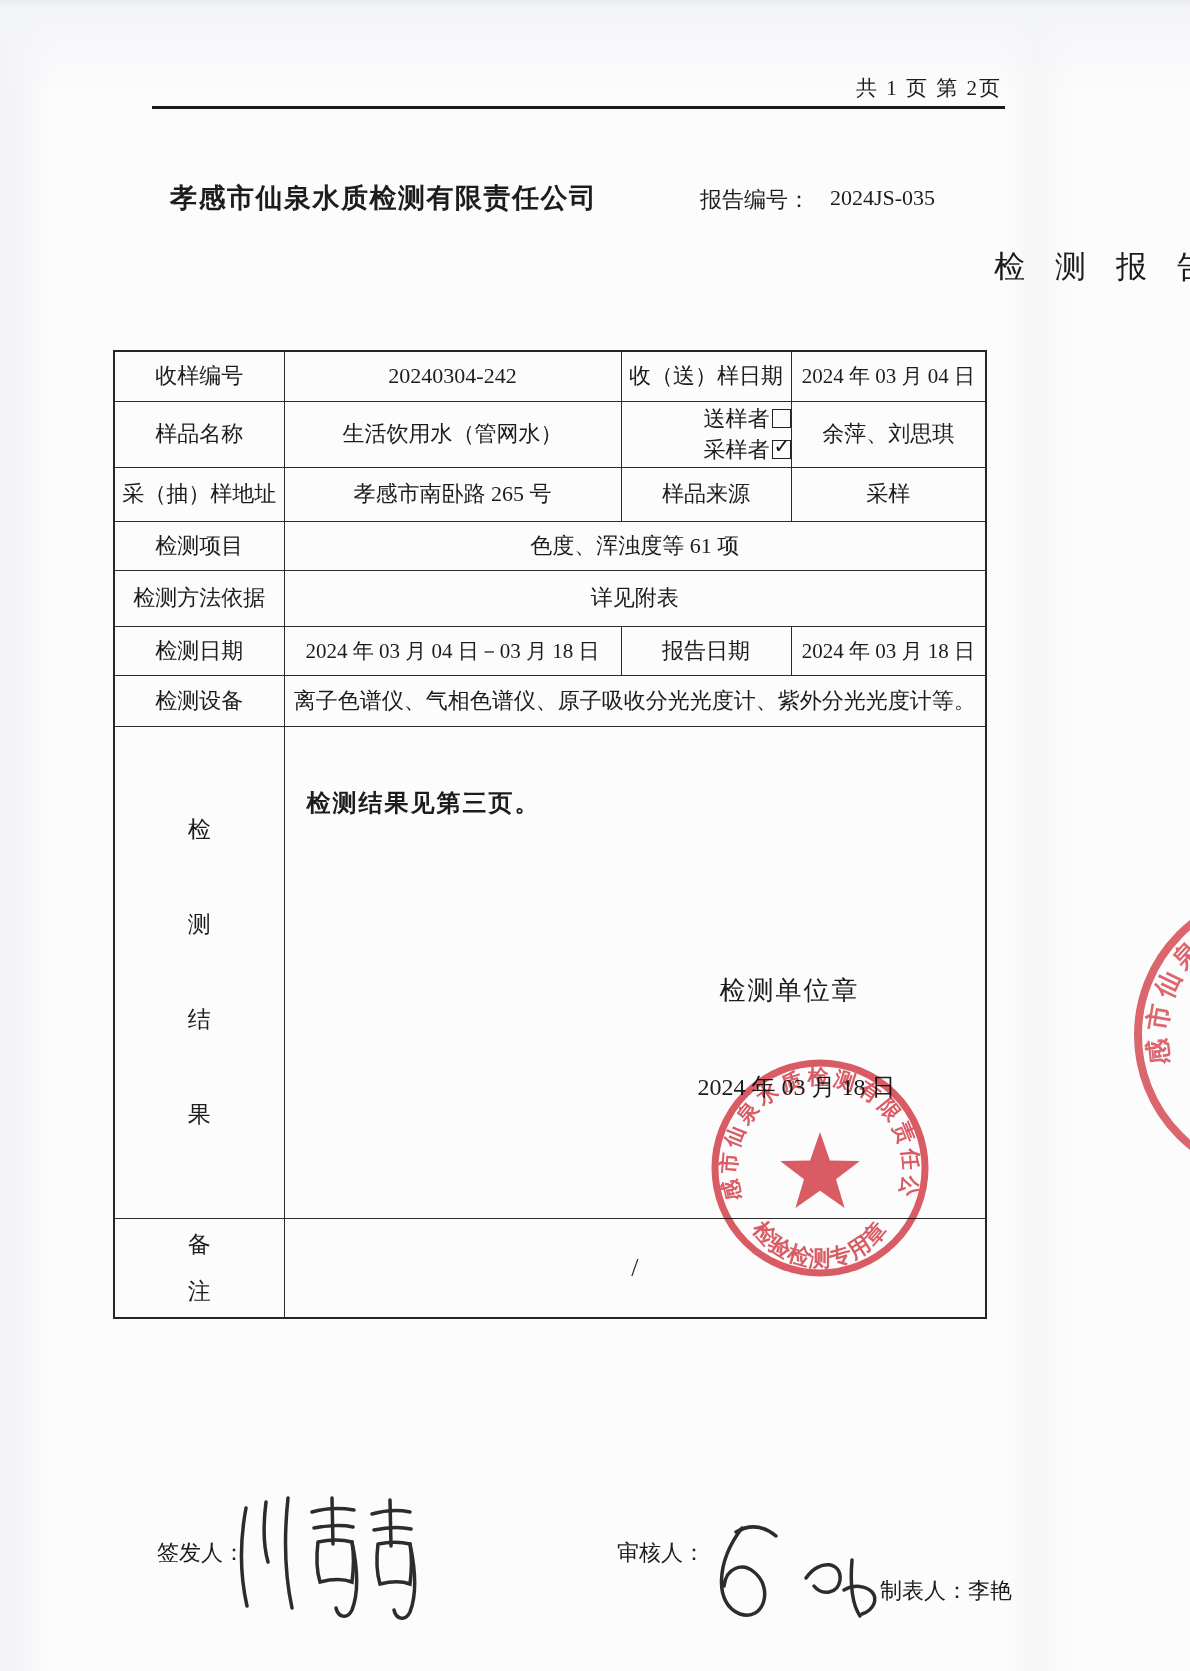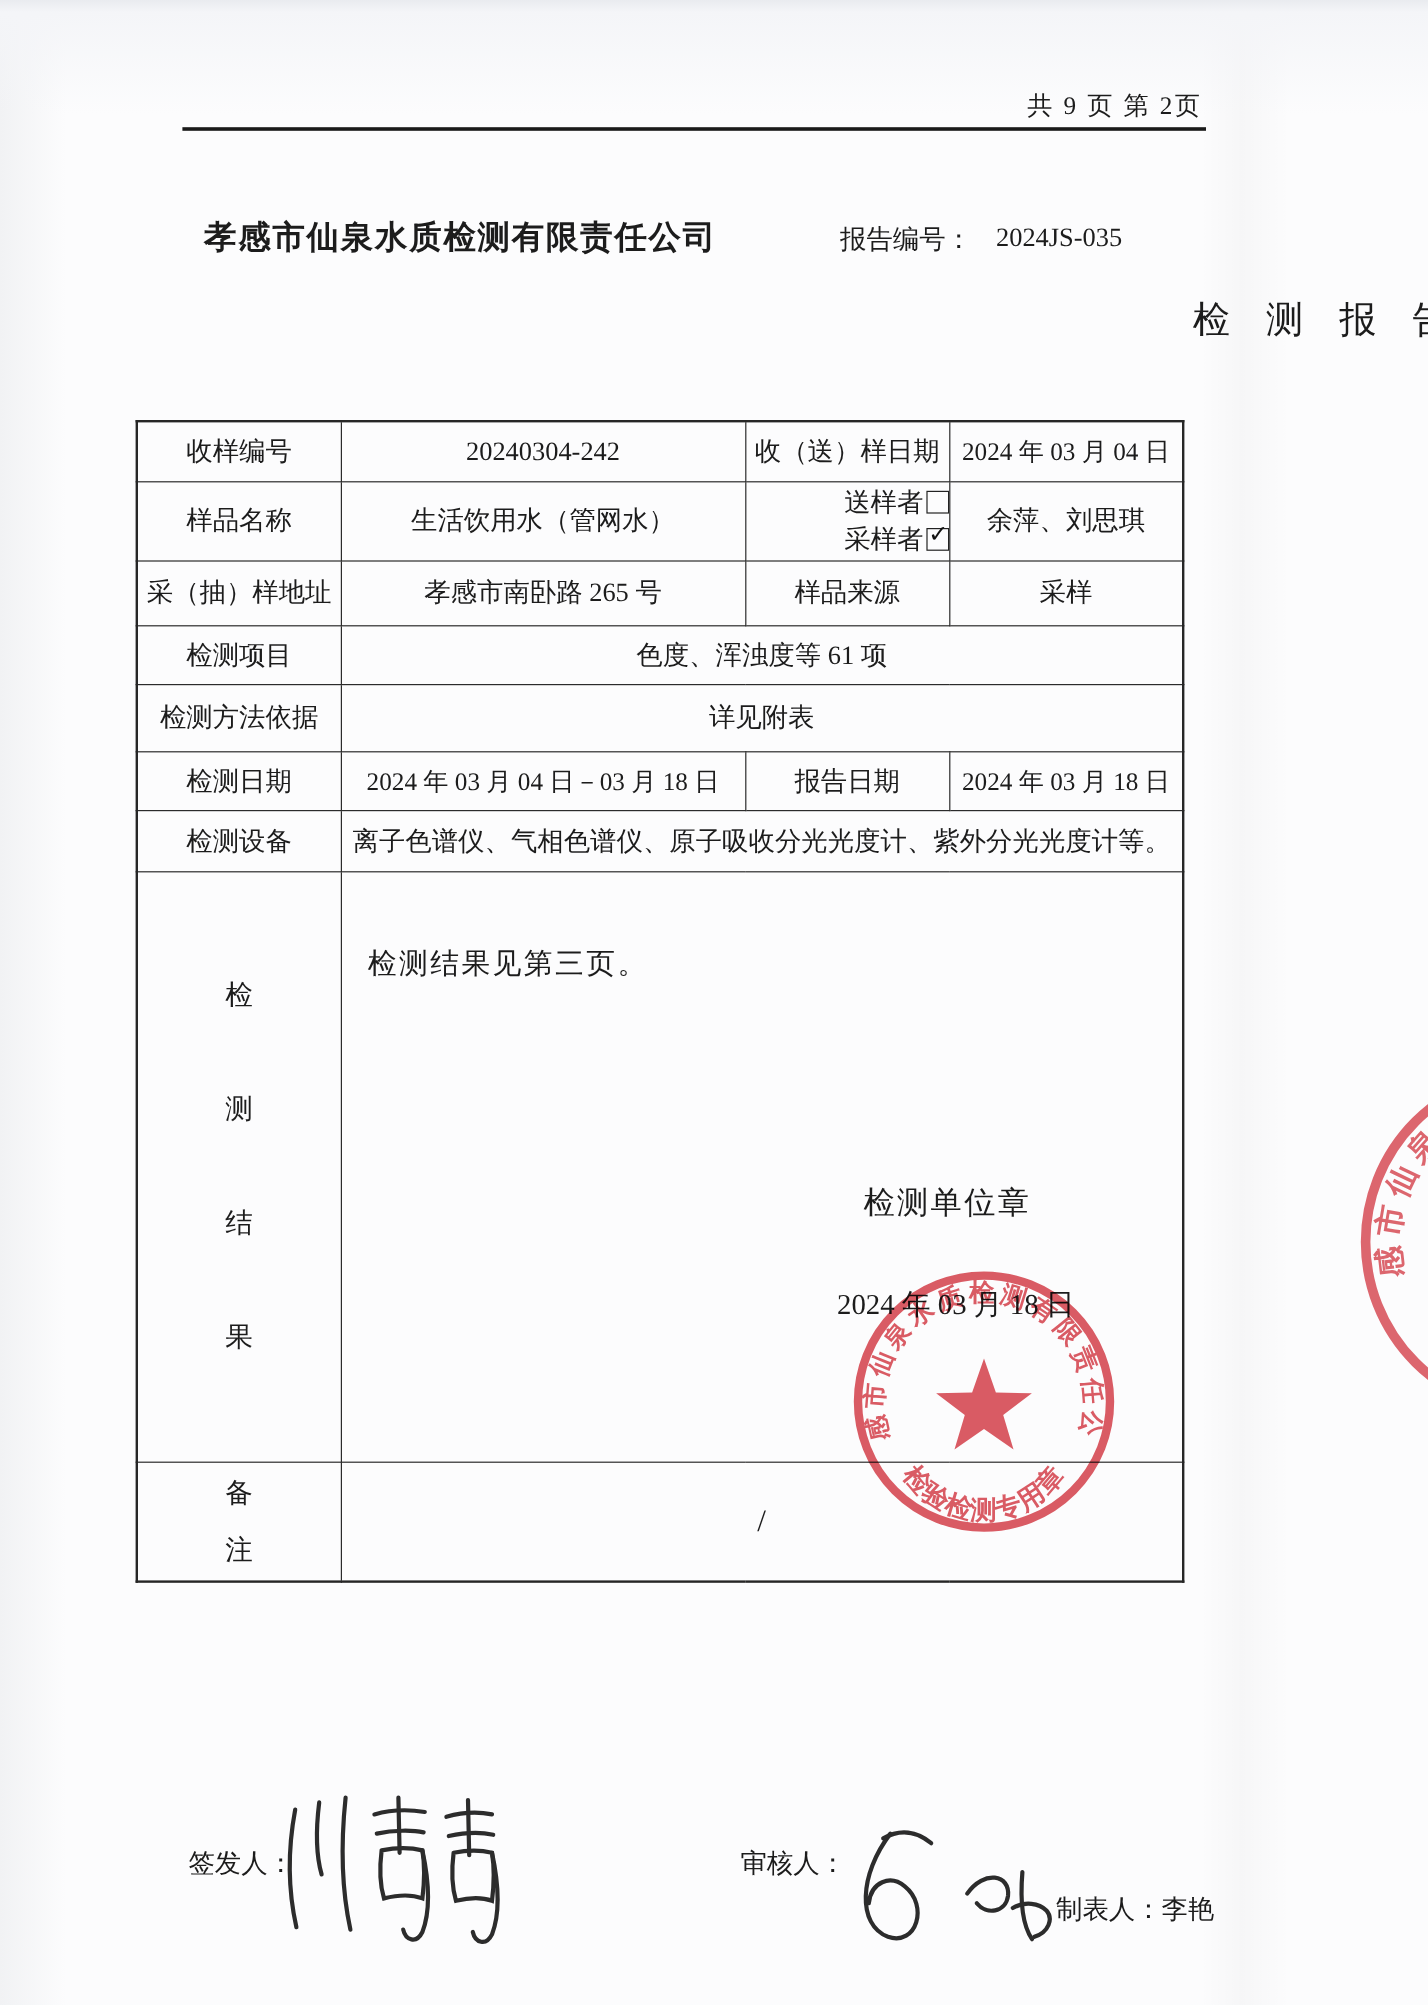--- a/index.html
+++ b/index.html
@@ -32,41 +32,41 @@
   .two-line { line-height:50px; }
   .left-text { text-align:left; padding-left:10px; }
   .checkline { text-align:right; margin:3px 0 3px 22px; line-height:28px; white-space:nowrap; }
   .cbox { display:inline-block; width:17px; height:17px; border:1.5px solid #222;
           position:relative; top:2px; margin-left:2px; }
   .cbox .tick { position:absolute; top:-9px; left:1px; font-size:20px; color:#111; }
   .vlabel { display:flex; flex-direction:column; align-items:center; justify-content:center; }
   .vlabel-result { gap:64px; font-size:23px; }
   .vlabel-remark { gap:16px; font-size:23px; }
   td.result-cell { position:relative; }
-  .result-note { position:absolute; left:22px; top:60px; font-size:24px; letter-spacing:2px; white-space:nowrap; }
-  .stamp-caption { position:absolute; left:435px; top:258px; font-size:26px; letter-spacing:2px; white-space:nowrap; }
+  .result-note { position:absolute; left:22px; top:60px; font-size:24px; letter-spacing:2px; white-space:nowrap;font-weight:bold; }
+  .stamp-caption { position:absolute; left:435px; top:246px; font-size:26px; letter-spacing:2px; white-space:nowrap; }
   .stamp-date { position:absolute; left:413px; top:344px; font-size:24px; white-space:nowrap; }
   .remark-slash { font-size:26px; }
   
   .footer-line { position:absolute; top:1538px; left:0; width:100%; font-size:22px; }
   .f-label { position:absolute; white-space:nowrap; }
   .issuer { left:157px; }
   .reviewer { left:617px; }
   .tabulator { left:880px;margin-top:38px; }
   
   svg.overlay { position:absolute; left:0; top:0; width:1190px; height:1671px;
                 pointer-events:none; mix-blend-mode:multiply; }
   .stamp-text { font-family:"Liberation Serif","DejaVu Serif",serif; font-weight:700; }
 </style>
 </head>
 <body>
 
 <div class="page">
 
-  <div class="page-info">共 9 页  第 2页</div>
+  <div class="page-info">共 1 页  第 2页</div>
   <div class="top-rule"></div>
 
   <div class="company">孝感市仙泉水质检测有限责任公司</div>
   <div class="report-no">
     <span>报告编号：</span>
     <span>2024JS-035</span>
   </div>
 
   <div class="doc-title">检测报告</div>
 

